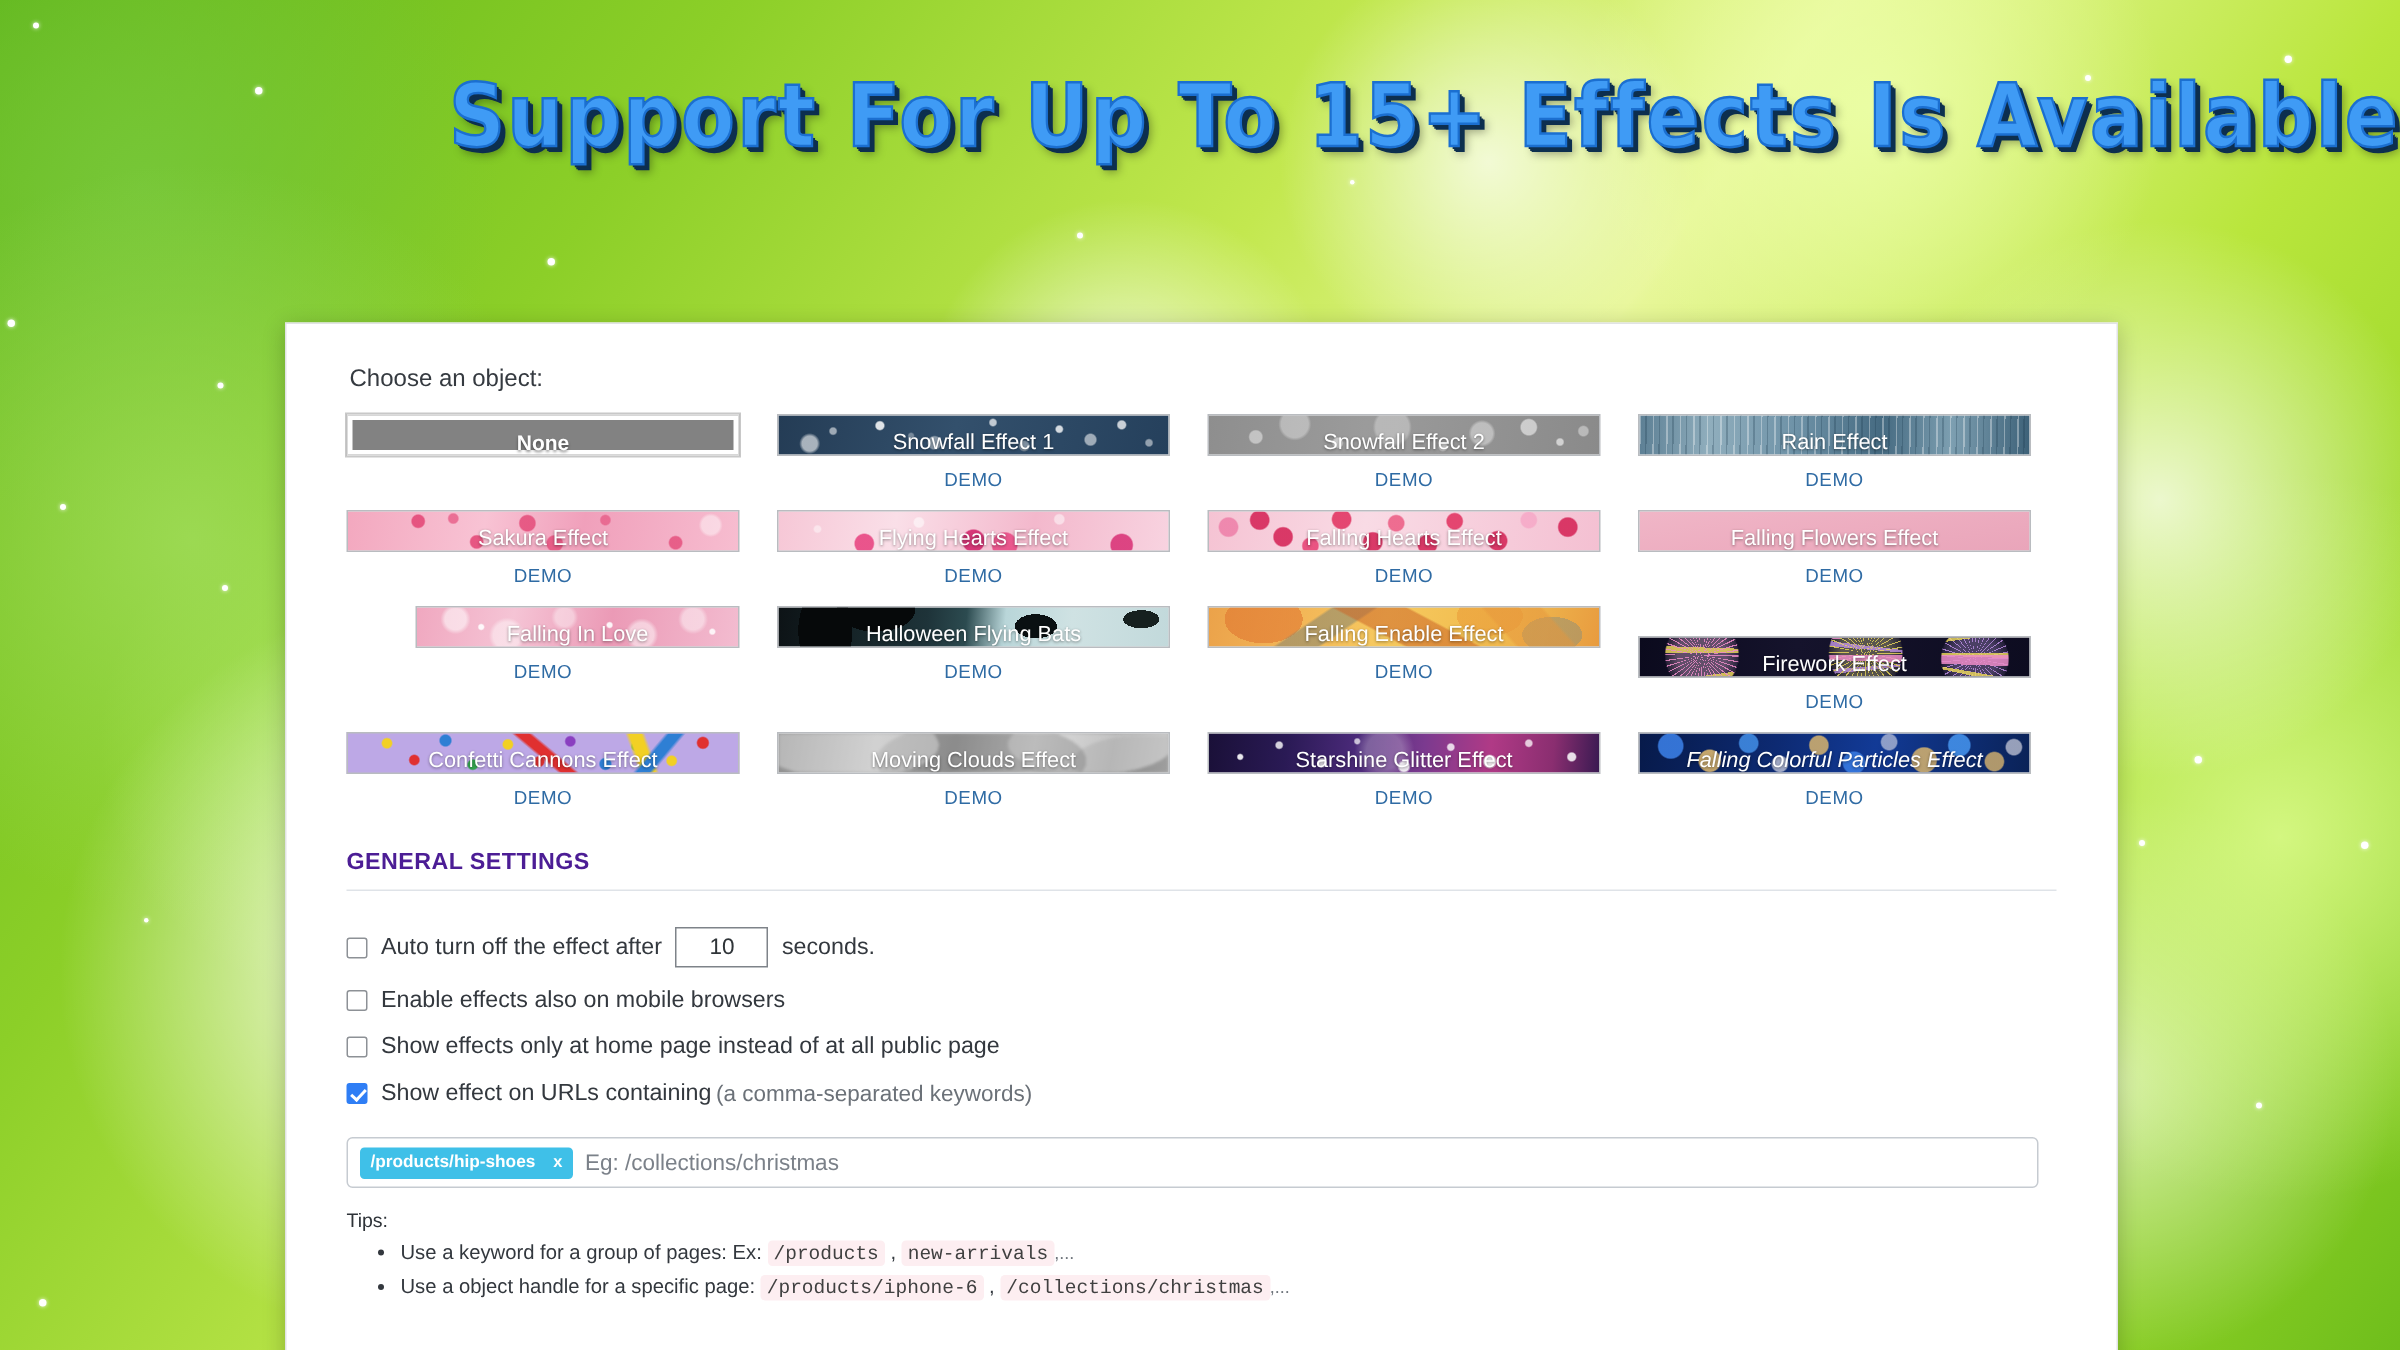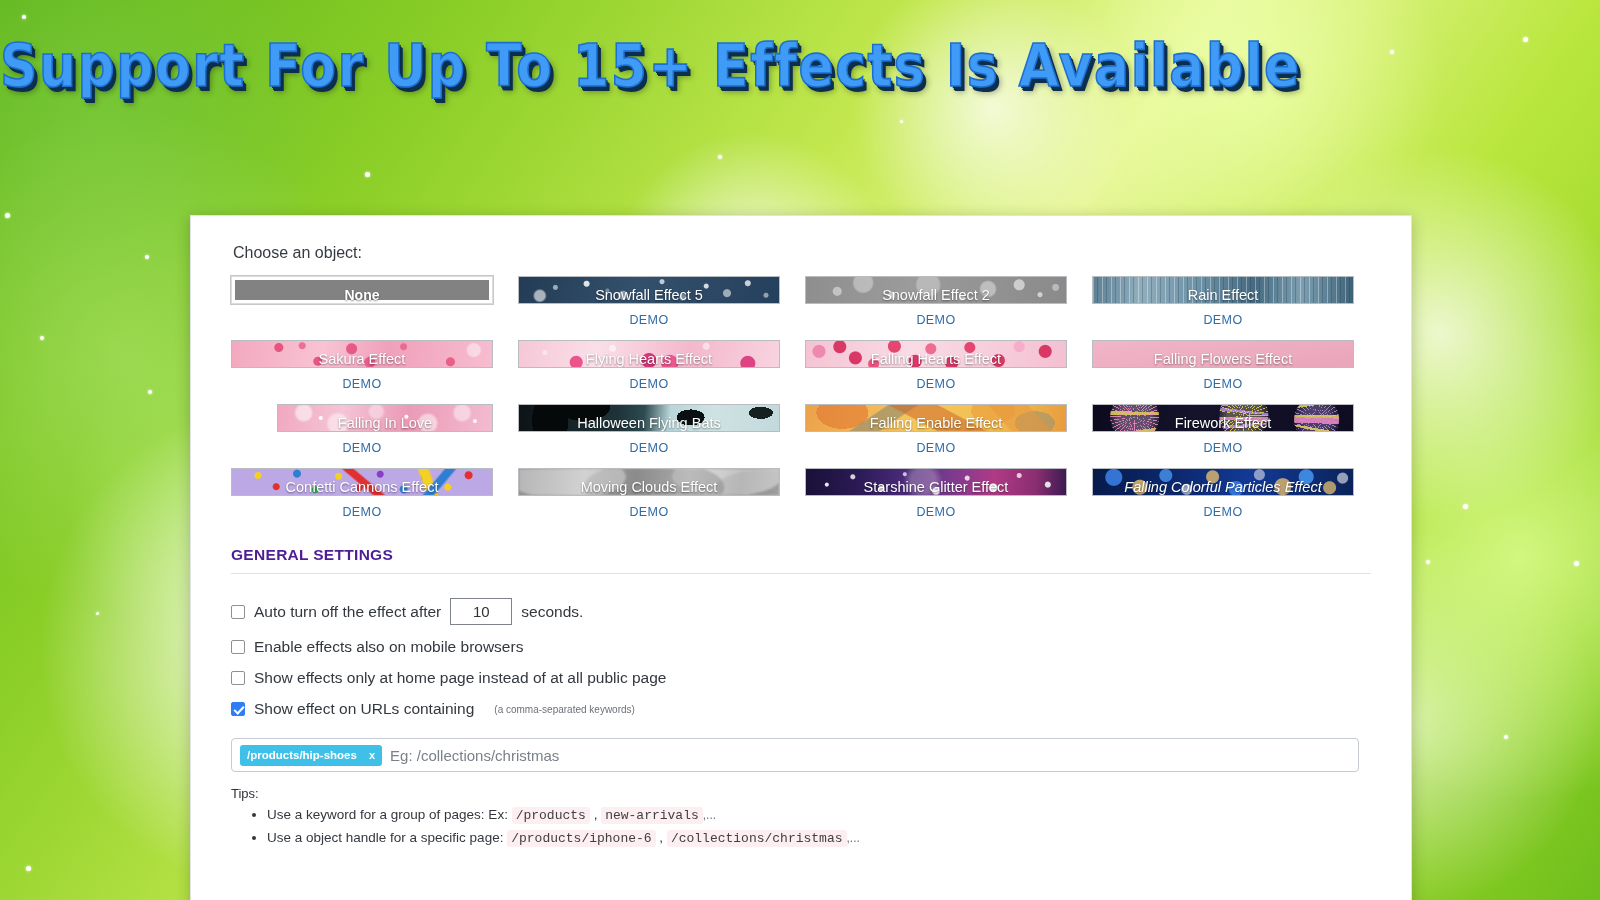--- a/index.html
+++ b/index.html
@@ -38,22 +38,22 @@
   }
   #bgdots { position:absolute; inset:0; }
   #bgdots i {
     position:absolute; display:block;
     background:#fff; border-radius:50%;
     box-shadow:0 0 3px rgba(255,255,255,.9);
   }
 
   
   #title-wrap {
-    position:absolute; top:36px; left:0; width:1600px;
-    text-align:left; z-index:5;
+    position:absolute; top:48px; left:0; width:1600px;
+    text-align:right; z-index:5;
   }
   #title {
     display:inline-block;
     font-family:"DejaVu Sans", sans-serif;
     font-weight:bold;
     font-size:52px;
     letter-spacing:1.5px;
     color:#3f9bf5;
     -webkit-text-stroke:1.5px #1b6fd0;
     text-shadow:
@@ -225,21 +225,21 @@
   .a-leaves { background:linear-gradient(105deg,#eba24a 0%,#f2b557 22%,#f6c95f 45%,#f2bf52 65%,#edb04a 85%,#e89b3f 100%); }
   .a-leaves .lay2 {
     background:
       linear-gradient(28deg, transparent 42%, rgba(204,102,40,.55) 43% 58%, transparent 59%),
       linear-gradient(-34deg, transparent 62%, rgba(140,136,110,.6) 63% 72%, transparent 73%),
       linear-gradient(48deg, transparent 72%, rgba(230,150,60,.5) 73% 86%, transparent 87%),
       radial-gradient(ellipse 26px 16px at 14% 30%, rgba(224,118,48,.6) 0 100%, transparent 100%),
       radial-gradient(ellipse 22px 13px at 72% 22%, rgba(235,160,60,.65) 0 100%, transparent 100%),
       radial-gradient(ellipse 20px 12px at 88% 70%, rgba(150,145,115,.55) 0 100%, transparent 100%);
   }
-  .a-firework { background:linear-gradient(100deg,#0b0a1d 0%,#15132c 40%,#0d0c20 100%); }
+  .a-firework { background:linear-gradient(100deg,#0b0a1d 0%,#15132c 40%,#0d0c20 100%);margin-top:20px; }
   .a-firework .lay2 {
     background:
       repeating-conic-gradient(from 0deg at 16% 46%, rgba(236,140,200,.85) 0deg 2deg, transparent 2deg 9deg),
       repeating-conic-gradient(from 0deg at 58% 40%, rgba(240,220,90,.8) 0deg 2deg, transparent 2deg 10deg),
       repeating-conic-gradient(from 0deg at 86% 55%, rgba(200,150,240,.75) 0deg 2deg, transparent 2deg 11deg),
       radial-gradient(circle at 16% 46%, rgba(255,200,240,.35) 0 16px, transparent 28px),
       radial-gradient(circle at 58% 40%, rgba(255,245,170,.3) 0 16px, transparent 28px),
       radial-gradient(circle at 86% 55%, rgba(215,180,255,.3) 0 14px, transparent 26px);
     mask-image:radial-gradient(circle at 16% 46%, #000 0 24px, transparent 25px),
                radial-gradient(circle at 58% 40%, #000 0 24px, transparent 25px),
@@ -323,21 +323,21 @@
     position:relative;
   }
   .cbx.checked { background:#2f7ef5; border-color:#2f7ef5; }
   .cbx.checked:after {
     content:""; position:absolute;
     left:4px; top:1px; width:4px; height:8px;
     border:solid #fff; border-width:0 2px 2px 0;
     transform:rotate(43deg);
   }
   .setting-label { font-size:15.5px; color:#33383e; }
-  .setting-sub { font-size:10px; color:#6b7178; margin-left:20px; }
+  .setting-sub { font-size:15px; color:#6b7178; margin-left:3px; }
   .num-input {
     width:62px; height:27px; margin:0 9px;
     border:1px solid #7e8389; background:#fff;
     text-align:center; font-size:15px; color:#2f3438;
     font-family:"Liberation Sans", sans-serif;
     outline:none;
   }
 
   
   #taginput {
@@ -423,21 +423,21 @@
           <div class="lay"></div>
           <div class="lay2"></div>
           <span class="cap">None</span>
         </div>
         <a class="demo spacer">DEMO</a>
       </div>
       <div class="cell">
         <div class="card a-snow1">
           <div class="lay"></div>
           <div class="lay2"></div>
-          <span class="cap">Snowfall Effect 5</span>
+          <span class="cap">Snowfall Effect 1</span>
         </div>
         <a class="demo">DEMO</a>
       </div>
       <div class="cell">
         <div class="card a-snow2">
           <div class="lay"></div>
           <div class="lay2"></div>
           <span class="cap">Snowfall Effect 2</span>
         </div>
         <a class="demo">DEMO</a>

